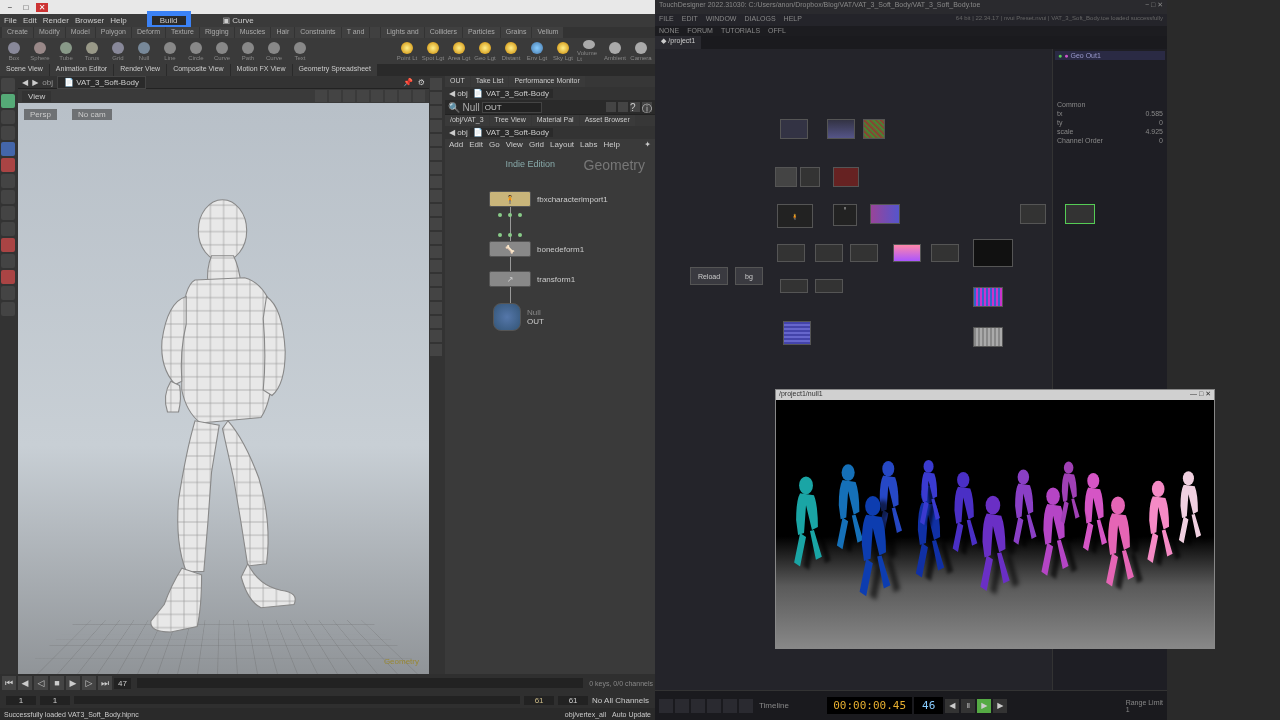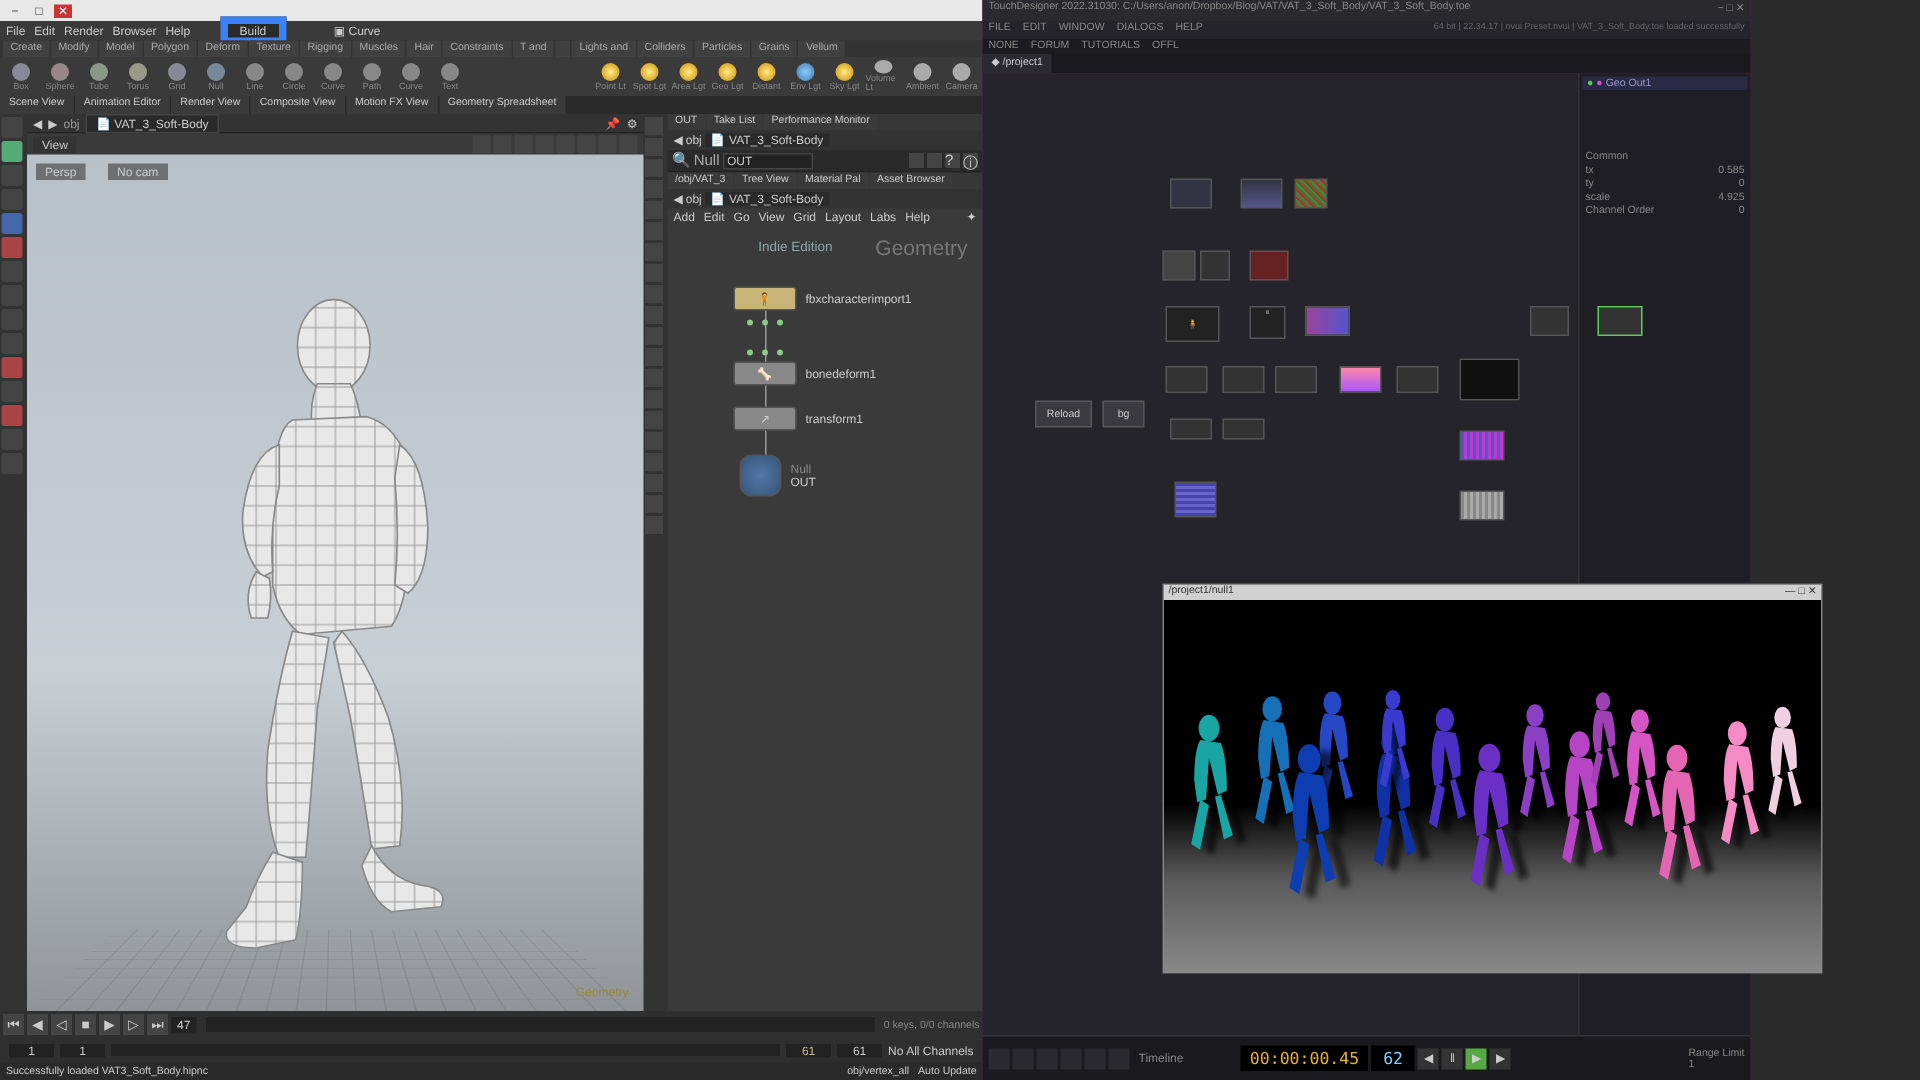--- a/index.html
+++ b/index.html
@@ -86,21 +86,21 @@
 .tl-info { font-size:7px; color:#888; }
 
 .timeline2 { height:16px; background:#2f2f2f; display:flex; align-items:center; gap:4px; padding:0 6px; font-size:8px; }
 .tl2-field { background:#222; padding:0 3px; width:30px; text-align:center; }
 .tl2-track { flex:1; height:8px; background:#222; }
 
 .statusbar { height:12px; background:#2a2a2a; font-size:7px; padding:1px 4px; display:flex; align-items:center; justify-content:space-between; }
 .sb-right { display:flex; gap:6px; align-items:center; }
 
 
-.td { width:512px; height:720px; background:#701a75; display:flex; flex-direction:column; }
+.td { width:512px; height:720px; background:#e5e5e5; display:flex; flex-direction:column; }
 .td-titlebar { height:14px; background:#2a2a2e; font-size:7px; padding:1px 4px; color:#888; display:flex; justify-content:space-between; }
 .td-menubar { height:12px; background:#24242a; font-size:7px; padding:1px 4px; color:#888; display:flex; gap:8px; }
 .td-menubar span { cursor:pointer; }
 .td-tabs { height:13px; background:#1a1a1e; display:flex; font-size:7px; }
 .td-tabs span { padding:1px 6px; background:#2a2a30; margin-right:1px; }
 
 .td-body { flex:1; display:flex; }
 .td-network { flex:1; background:#24242a; position:relative; }
 .td-node { position:absolute; border:1px solid #555; font-size:6px; overflow:hidden; }
 .td-node.sel { border:1px solid #5c5; }
@@ -677,21 +677,21 @@
   <div class="td-timeline">
     <div class="td-tl-ico"></div>
     <div class="td-tl-ico"></div>
     <div class="td-tl-ico"></div>
     <div class="td-tl-ico"></div>
     <div class="td-tl-ico"></div>
     <div class="td-tl-ico"></div>
     <span style="color:#888;margin-left:4px">Timeline</span>
     <span style="flex:.3"></span>
     <div class="td-timecode">00:00:00.45</div>
-    <div class="td-frame">62</div>
+    <div class="td-frame">46</div>
     <div class="td-tl-btn">◀</div>
     <div class="td-tl-btn">‖</div>
     <div class="td-tl-btn play">▶</div>
     <div class="td-tl-btn">▶</div>
     <span style="flex:1"></span>
     <div style="font-size:7px;color:#888">
       <div>Range Limit</div>
       <div>1</div>
     </div>
   </div>

